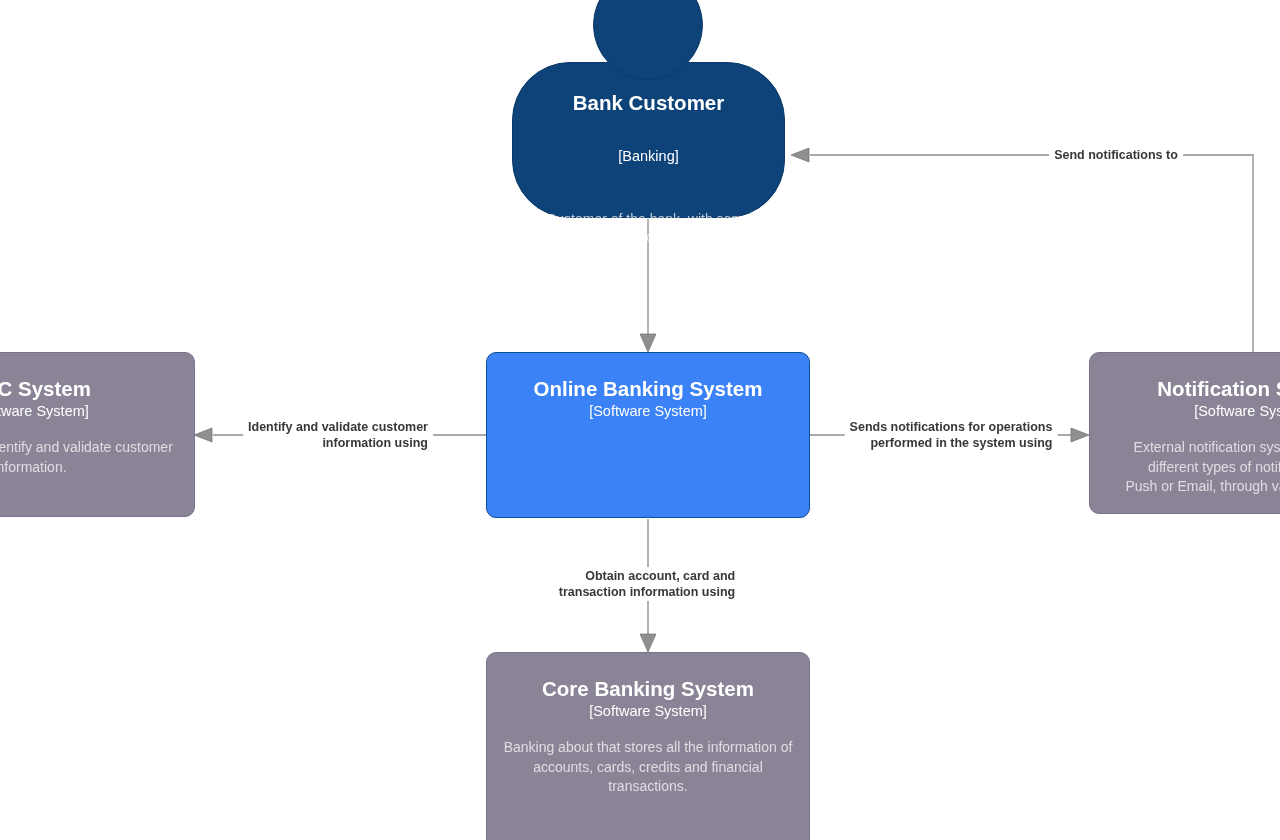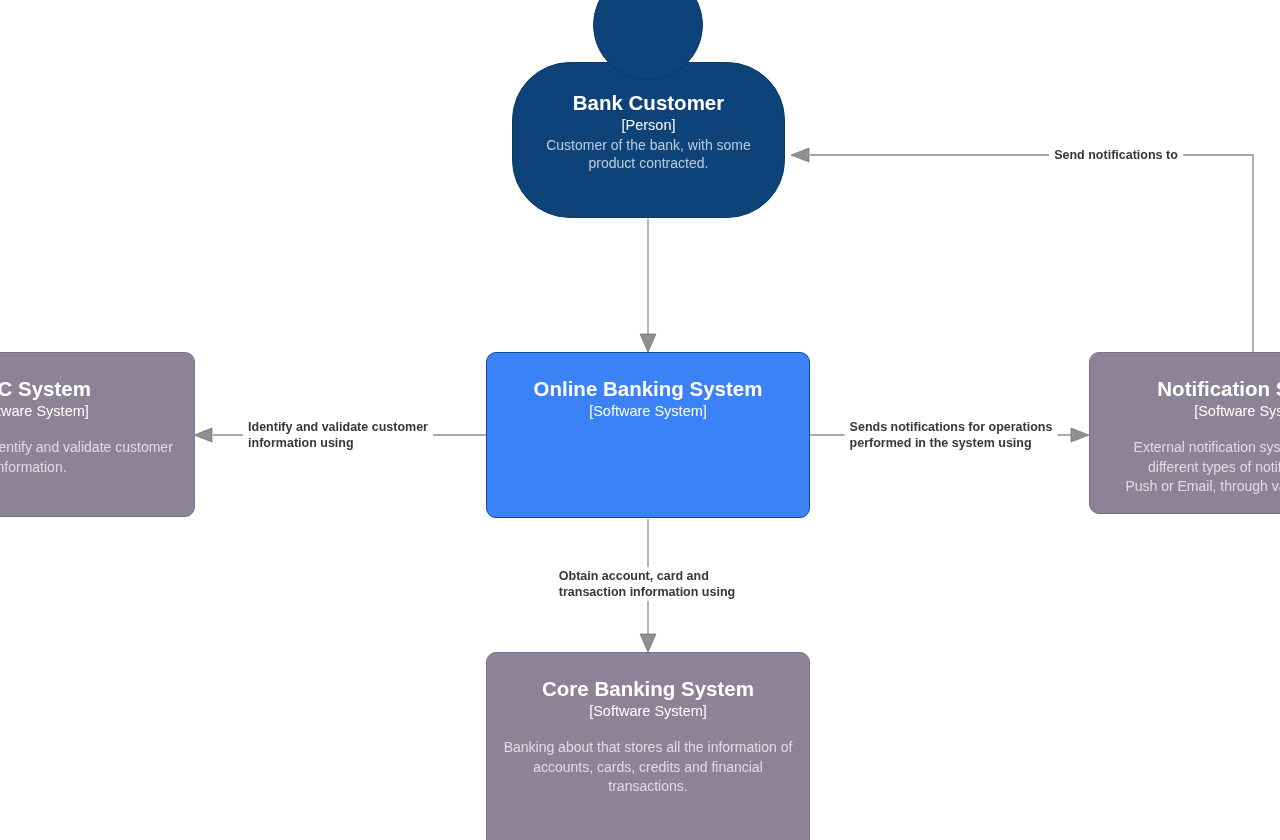--- a/index.html
+++ b/index.html
@@ -14,21 +14,21 @@
   .edges-svg { position: absolute; left: 0; top: 0; z-index: 1; }
   .edge-label {
     position: absolute;
     z-index: 2;
     transform: translate(-50%, -50%);
     background: #ffffff;
     color: #383838;
     font-size: 12.5px;
     font-weight: bold;
     line-height: 16px;
-    text-align: left;
+    text-align: right;
     white-space: pre-line;
     padding: 1px 5px;
   }
   .node {
     position: absolute;
     z-index: 3;
     box-sizing: border-box;
     color: #ffffff;
     text-align: center;
     display: flex;
@@ -45,20 +45,21 @@
     background: #0e4379;
     border: 1.5px solid #0b3866;
   }
   .person-body {
     left: 512px; top: 62px;
     width: 273px; height: 156px;
     border-radius: 58px;
     background: #0e4379;
     border: 1.5px solid #0b3866;
     padding-top: 28px;
+    gap: 31px;
   }
   .system-internal {
     left: 486px; top: 352px;
     width: 324px; height: 166px;
     border-radius: 10px;
     background: #3b82f6;
     border: 1.5px solid #0a4f96;
     padding-top: 24px;
   }
   .system-external {
@@ -81,21 +82,21 @@
     line-height: 20px;
     white-space: nowrap;
   }
   .node-desc {
     margin-top: 17px;
     font-size: 14px;
     line-height: 19.5px;
     color: rgba(255, 255, 255, 0.72);
     white-space: pre-line;
   }
-  .person-body .node-desc { margin-top: 2px; line-height: 17.5px; }
+  .person-body .node-desc { margin-top: 14px; line-height: 17.5px; }
 </style>
 </head>
 <body>
 
 <div class="canvas">
 
   <svg class="edges-svg" width="1280" height="840" viewBox="0 0 1280 840">
 
     <line x1="648" y1="219" x2="648" y2="337" stroke="#8c8c8c" stroke-width="1.3"></line>
     <polygon points="648,352 640,334 656,334" fill="#8f8f8f" stroke="#6f6f6f" stroke-width="0.7"></polygon>
@@ -121,21 +122,21 @@
 
   <div class="edge-label" style="left: 338px; top: 435px;">Identify and validate customer
 information using</div>
 
   <div class="edge-label" style="left: 647px; top: 584px;">Obtain account, card and
 transaction information using</div>
 
   <div class="person-head"></div>
   <div class="node person-body">
     <div class="node-title">Bank Customer</div>
-    <div class="node-type">[Person]</div>
+    <div class="node-type">[Banking]</div>
     <div class="node-desc">Customer of the bank, with some
 product contracted.</div>
   </div>
 
   <div class="node system-internal">
     <div class="node-title">Online Banking System</div>
     <div class="node-type">[Software System]</div>
   </div>
 
   <div class="node system-external node-kyc">

